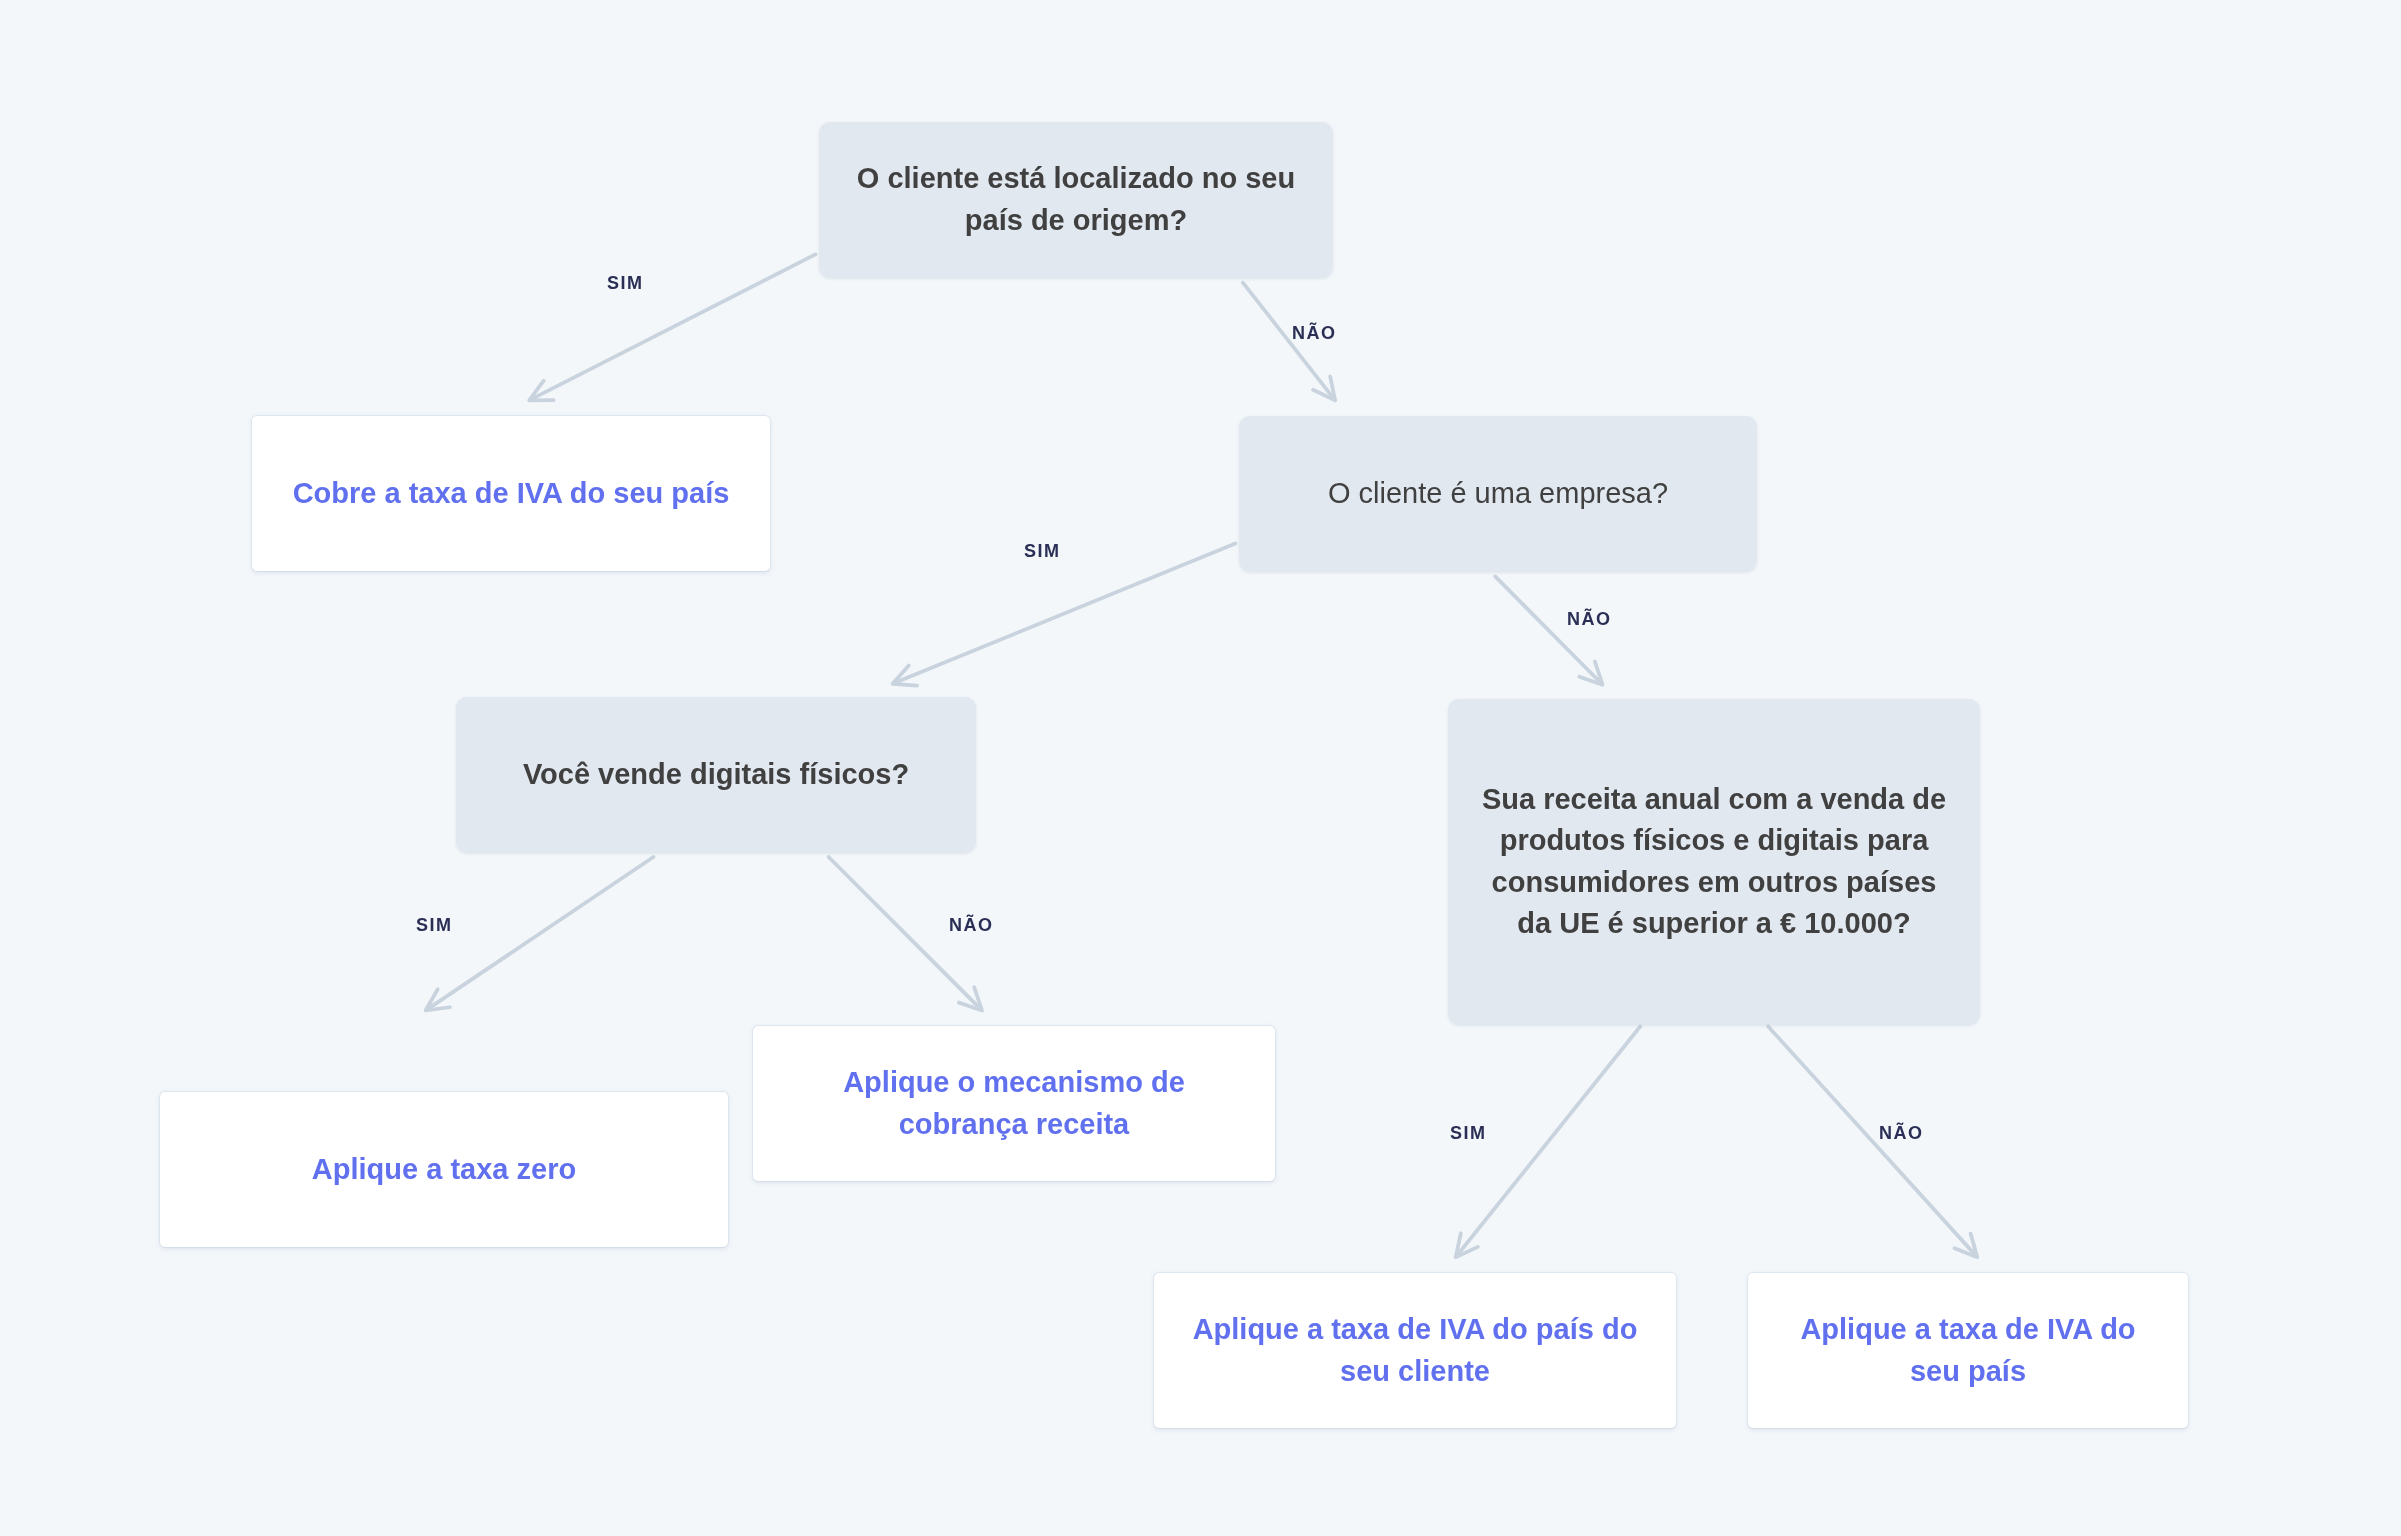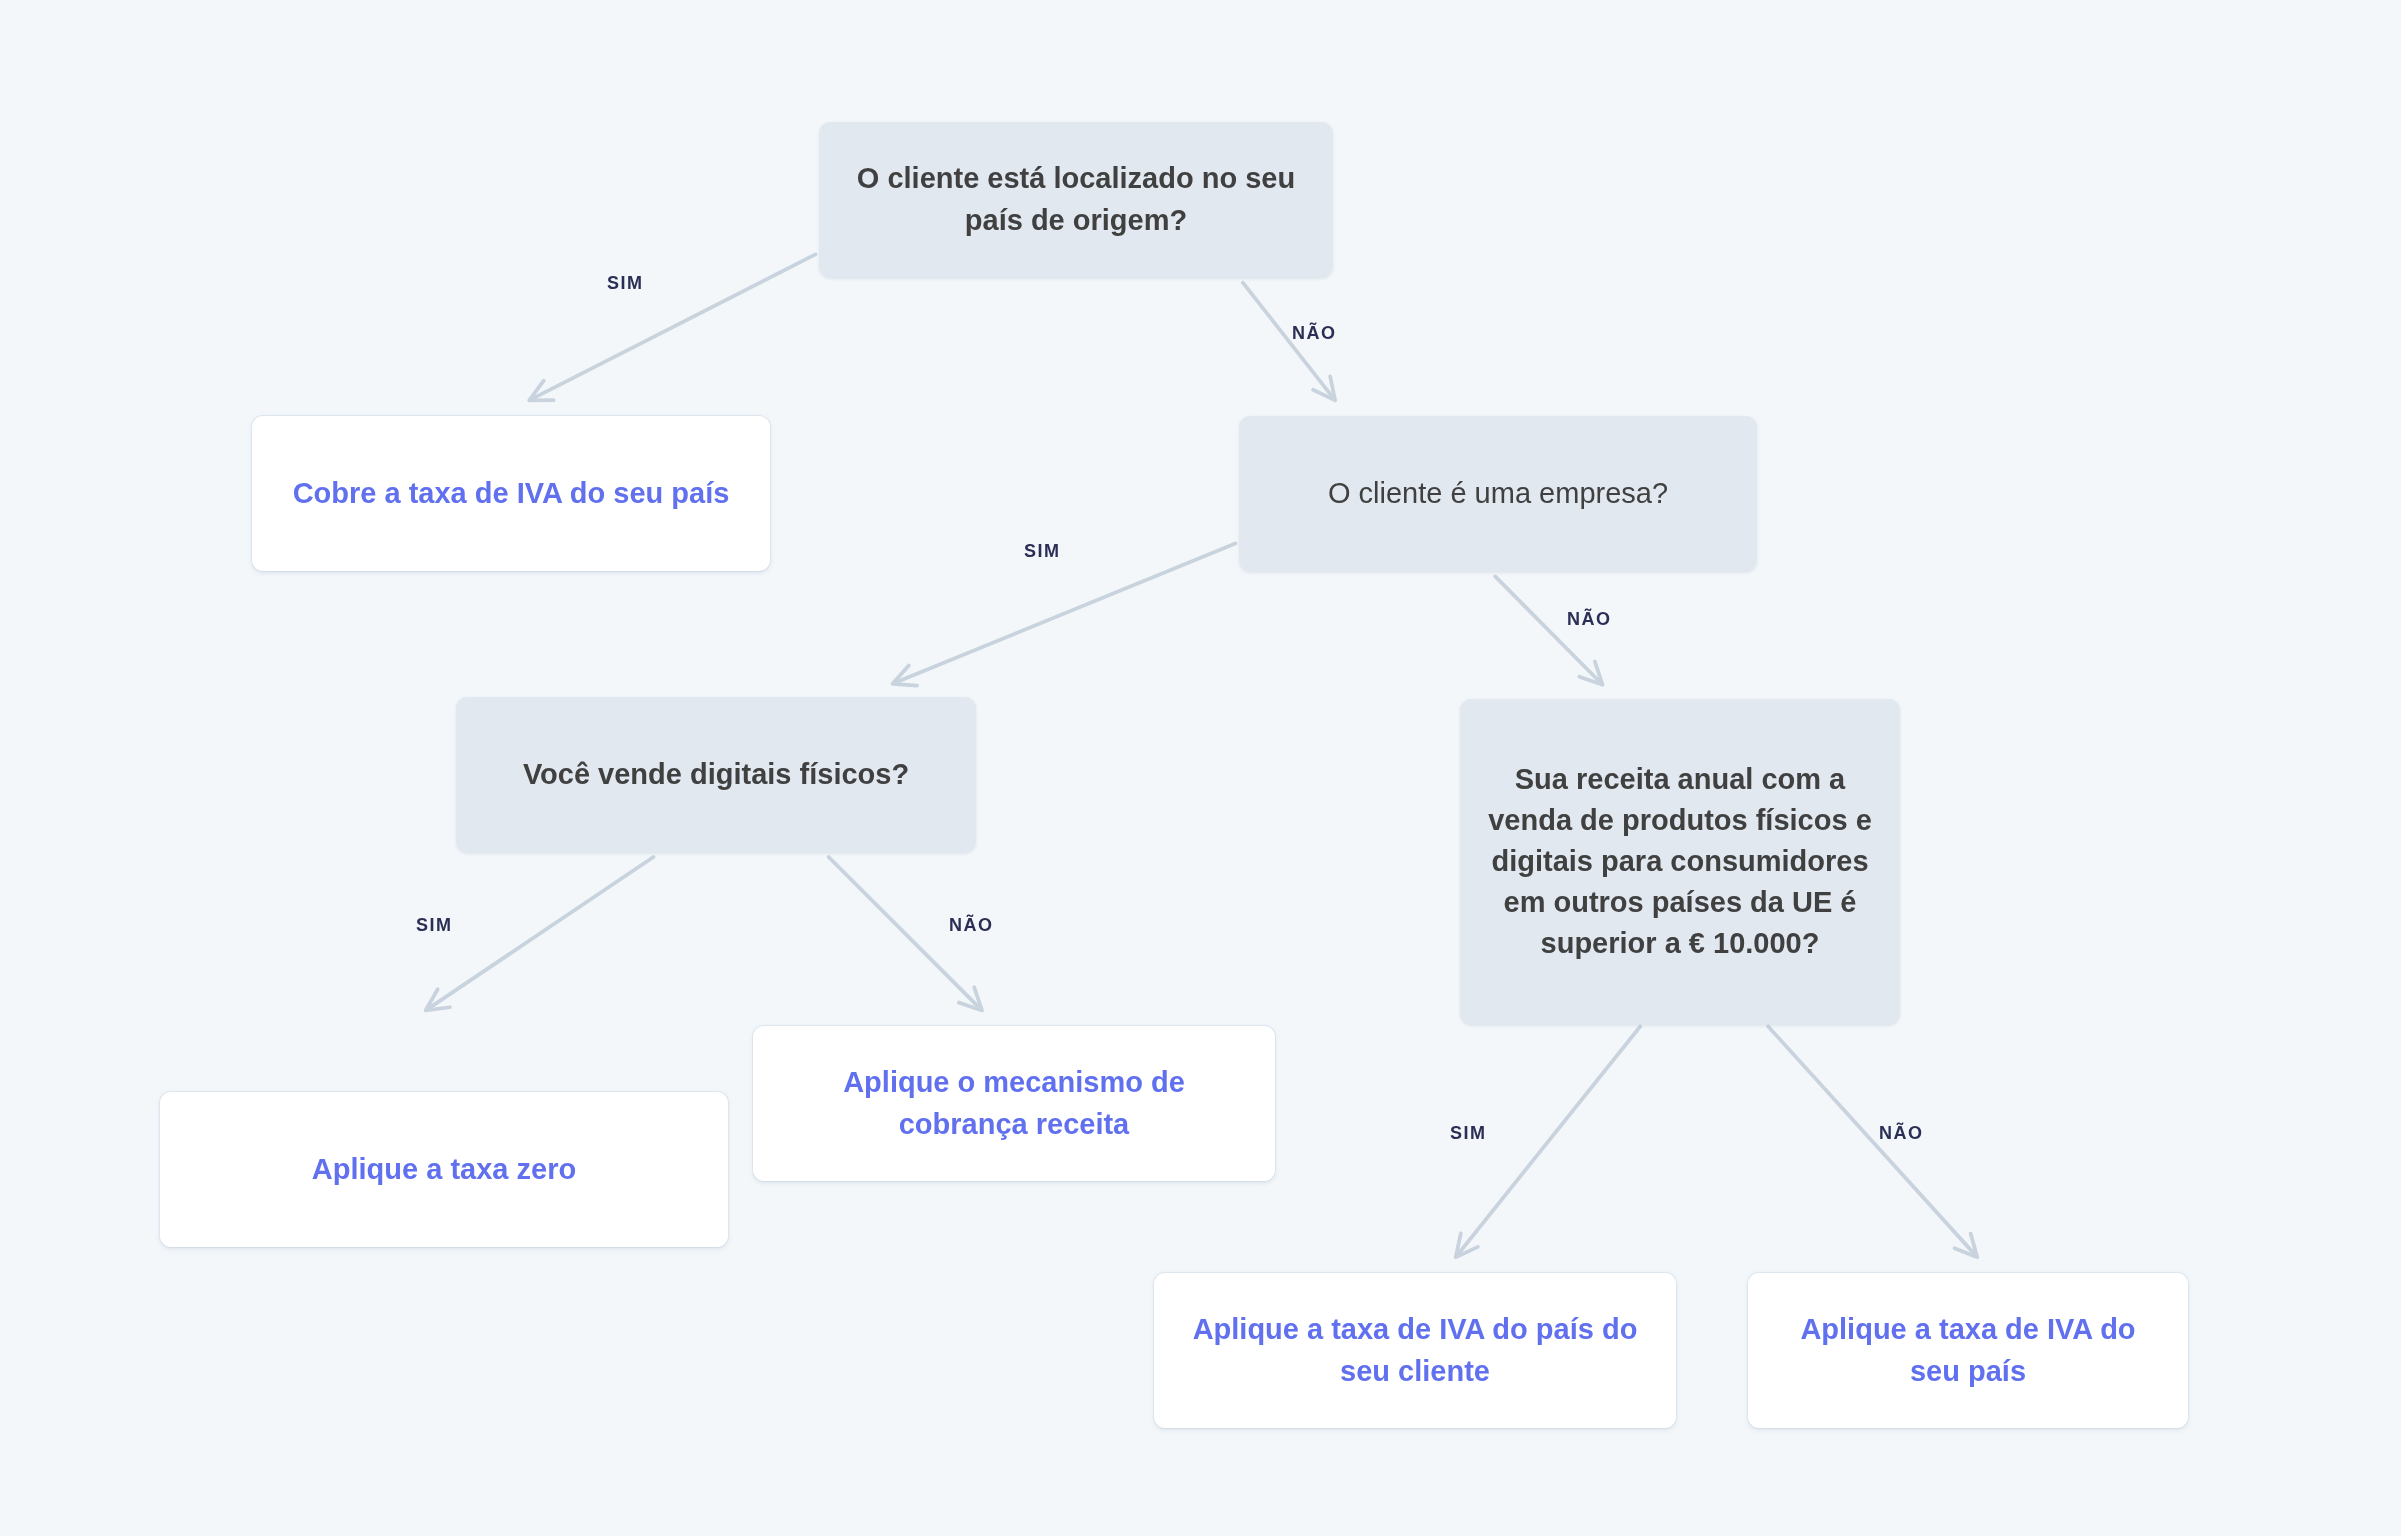--- a/index.html
+++ b/index.html
@@ -45,21 +45,21 @@
     box-shadow: 0 1.9px 2.8px rgba(120,140,170,0.16);
   }
   .node-question.regular {
     font-weight: 400;
   }
   .node-result {
     background: #ffffff;
     color: #6070ee;
     font-weight: 700;
     font-size: 29px;
-    border-radius: 11px;
+    border-radius: 5px;
     box-shadow: 0 1.9px 5.6px rgba(120,140,170,0.18), 0 0 0 0.9px rgba(225,233,241,0.9);
   }
   .edge-label {
     position: absolute;
     color: #2b2e55;
     font-size: 18px;
     font-weight: 700;
     letter-spacing: 1.5px;
     white-space: nowrap;
   }
@@ -110,21 +110,21 @@
       </div>
       <div class="node node-result" style="left: 252px; top: 416px; width: 518px; height: 155px;">
         <span>Cobre a taxa de IVA do seu país</span>
       </div>
       <div class="node node-question regular" style="left: 1239px; top: 416px; width: 518px; height: 155px;">
         <span>O cliente é uma empresa?</span>
       </div>
       <div class="node node-question" style="left: 456px; top: 697px; width: 520px; height: 155px;">
         <span>Você vende digitais físicos?</span>
       </div>
-      <div class="node node-question" style="left: 1448px; top: 699px; width: 440px; height: 325px; margin-left: 12px;">
+      <div class="node node-question" style="left: 1448px; top: 699px; width: 532px; height: 325px;">
         <span>Sua receita anual com a venda de produtos físicos e digitais para consumidores em outros países da UE é superior a € 10.000?</span>
       </div>
       <div class="node node-result" style="left: 160px; top: 1068px; width: 568px; height: 155px; margin-top: 24px;">
         <span>Aplique a taxa zero</span>
       </div>
       <div class="node node-result" style="left: 753px; top: 1026px; width: 522px; height: 155px;">
         <span>Aplique o mecanismo de cobrança receita</span>
       </div>
       <div class="node node-result" style="left: 1154px; top: 1273px; width: 522px; height: 155px;">
         <span>Aplique a taxa de IVA do país do seu cliente</span>

